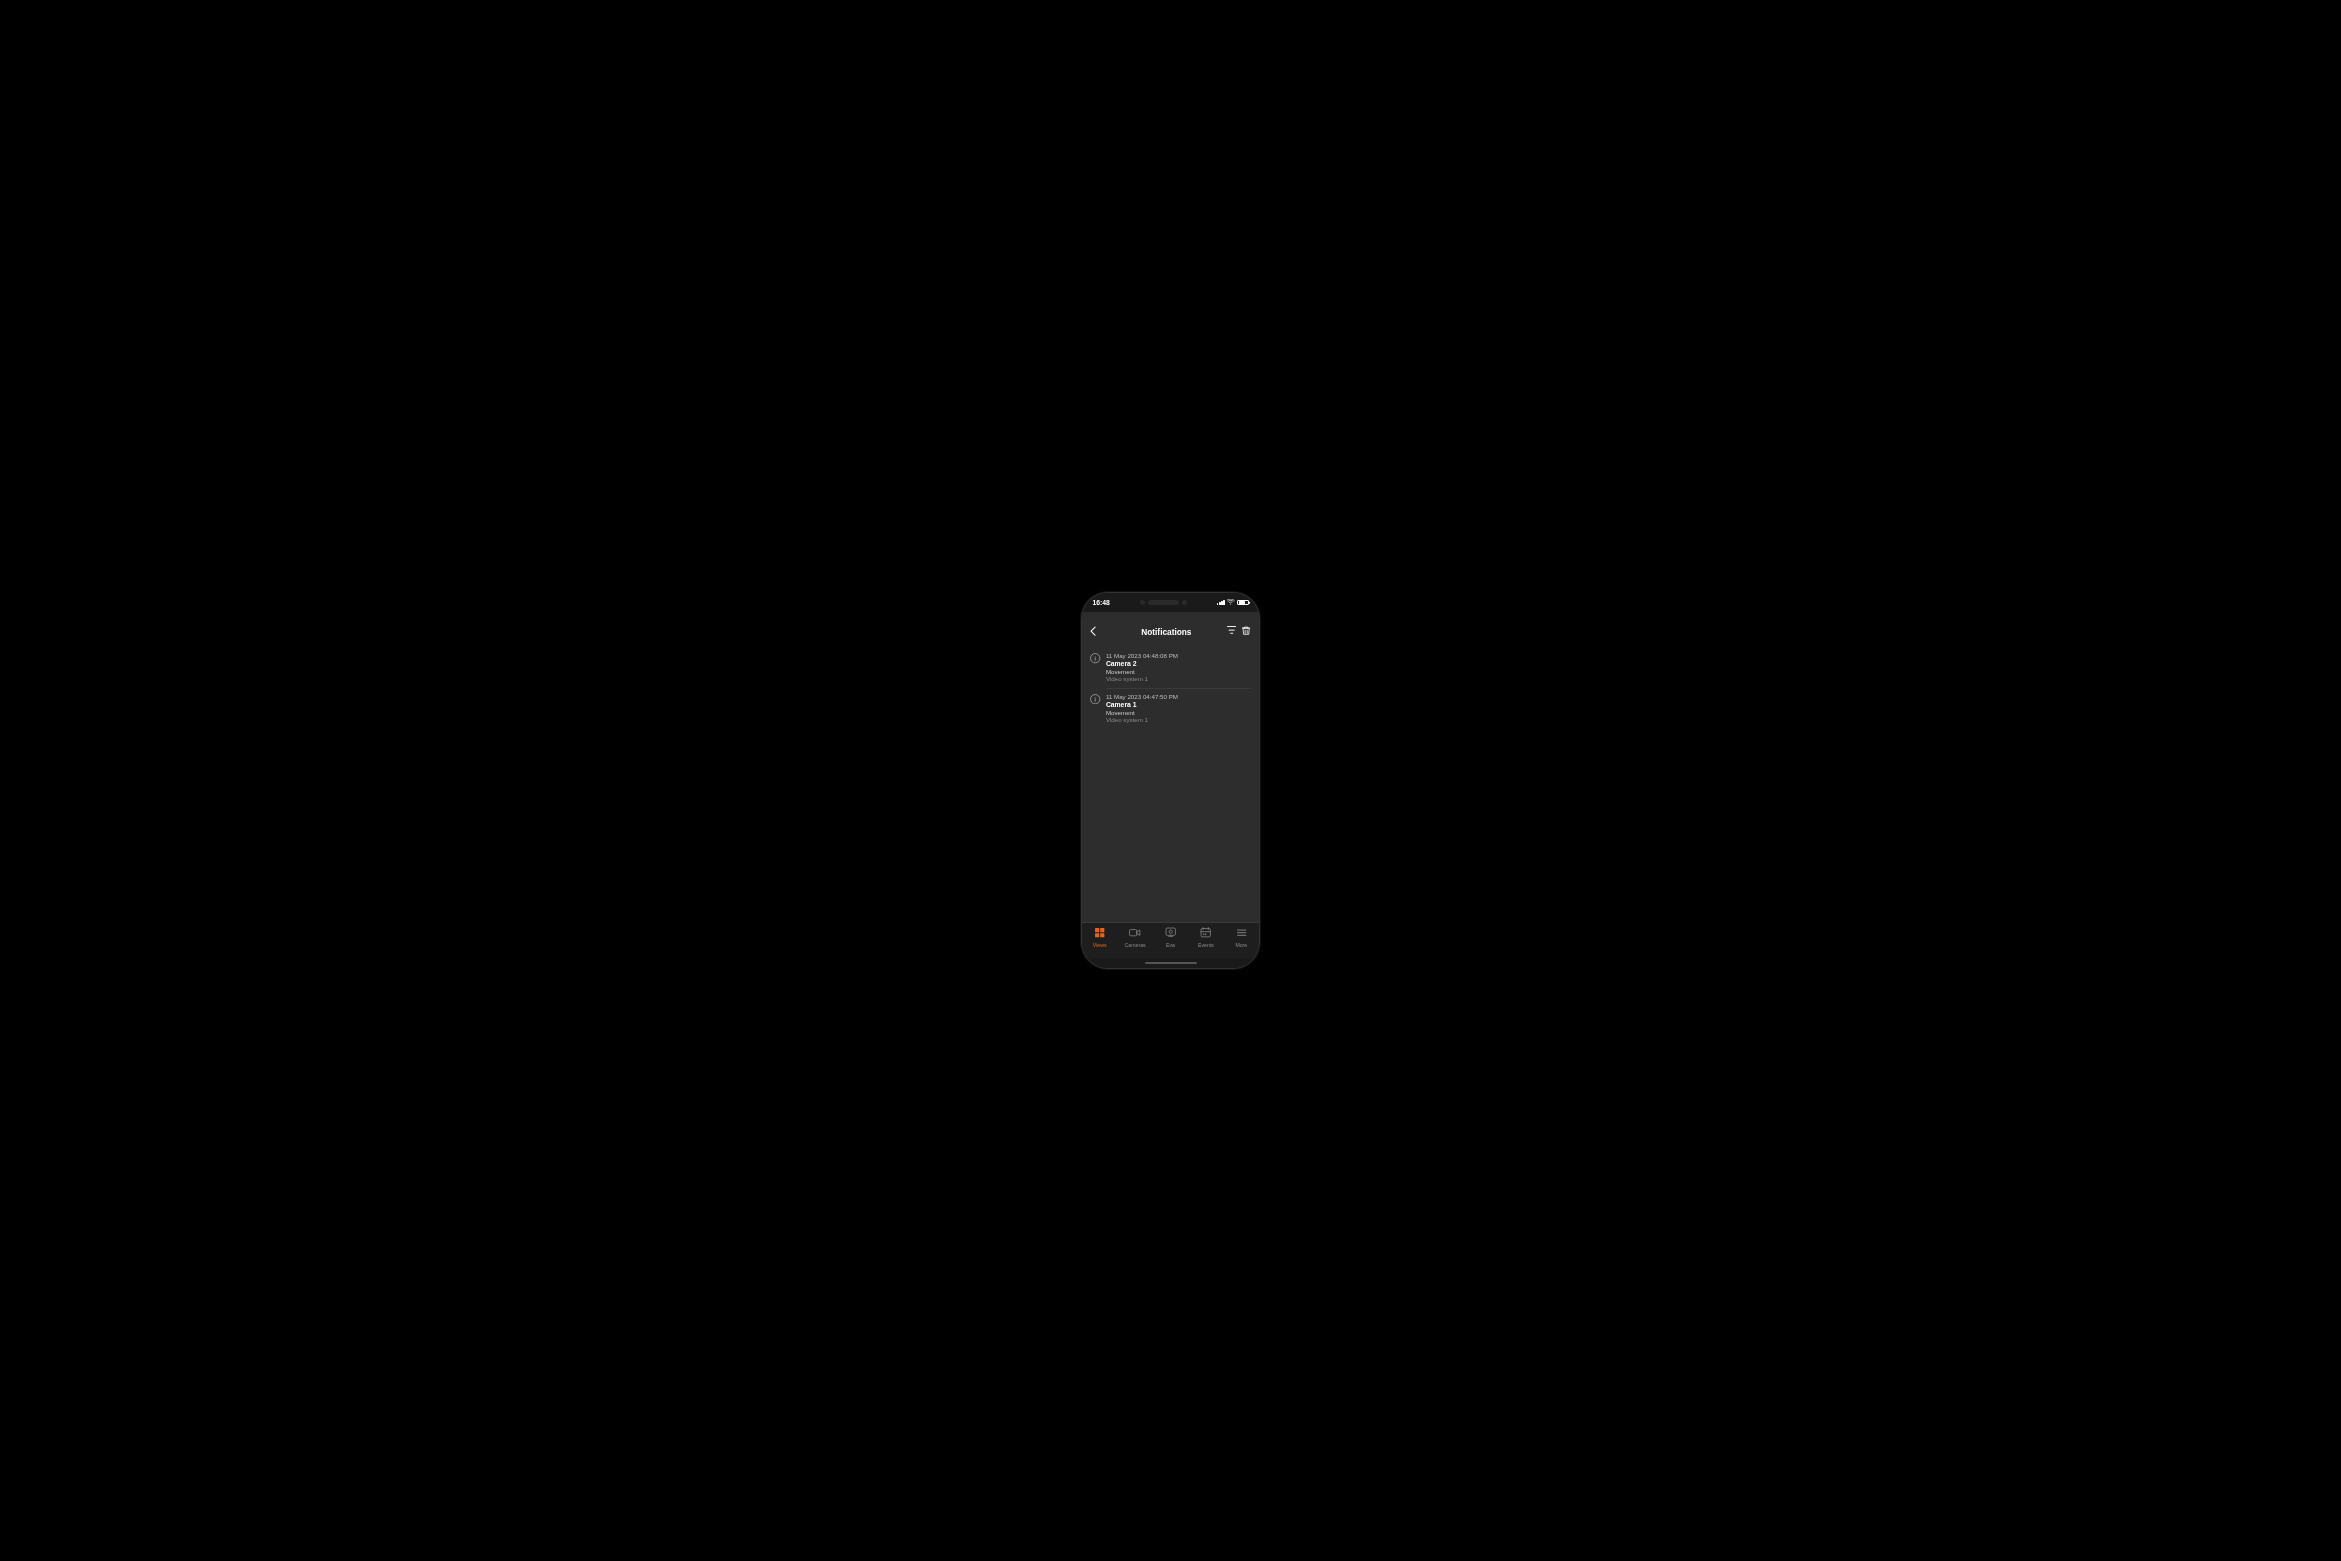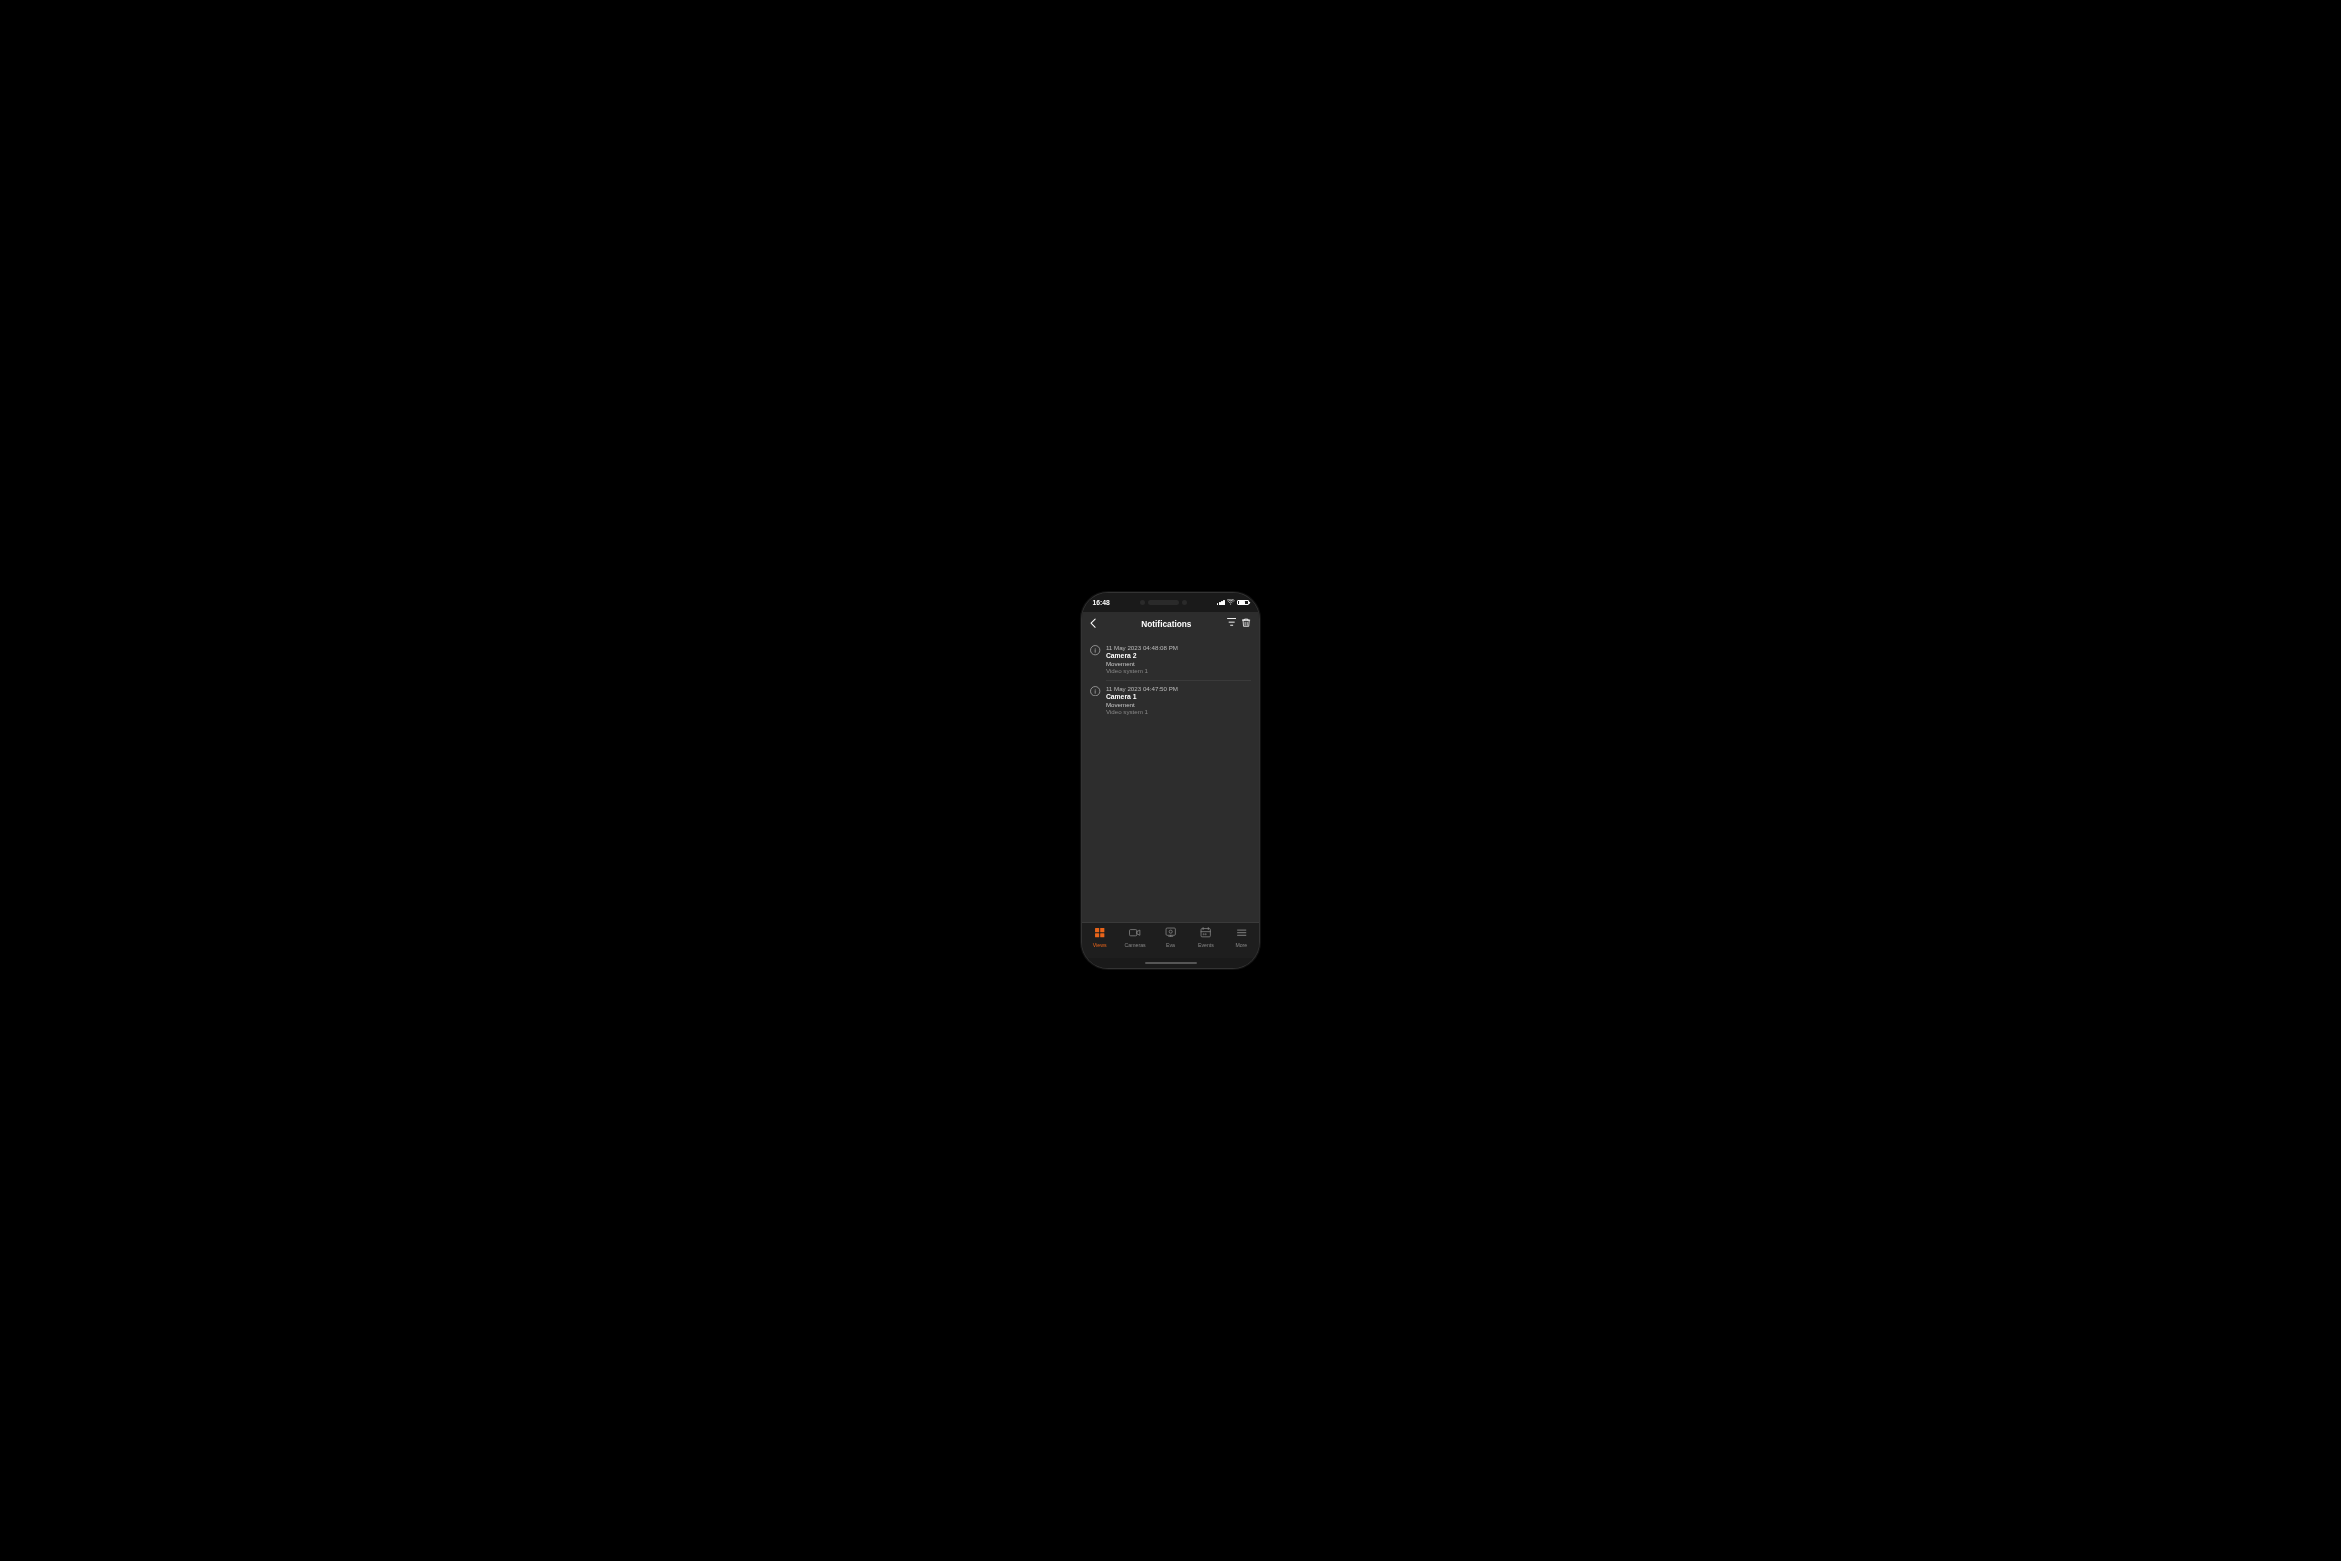--- a/index.html
+++ b/index.html
@@ -137,20 +137,21 @@
 
     
     .header {
       background: #2d2d2d;
       height: 23px;
       display: flex;
       align-items: center;
       justify-content: space-between;
       padding: 0 8.3px;
       flex-shrink: 0;
+      margin-top: 8px;
     }
 
     .header-back {
       color: #fff;
       font-size: 9.4px;
       cursor: pointer;
       width: 15.6px;
       display: flex;
       align-items: center;
     }

